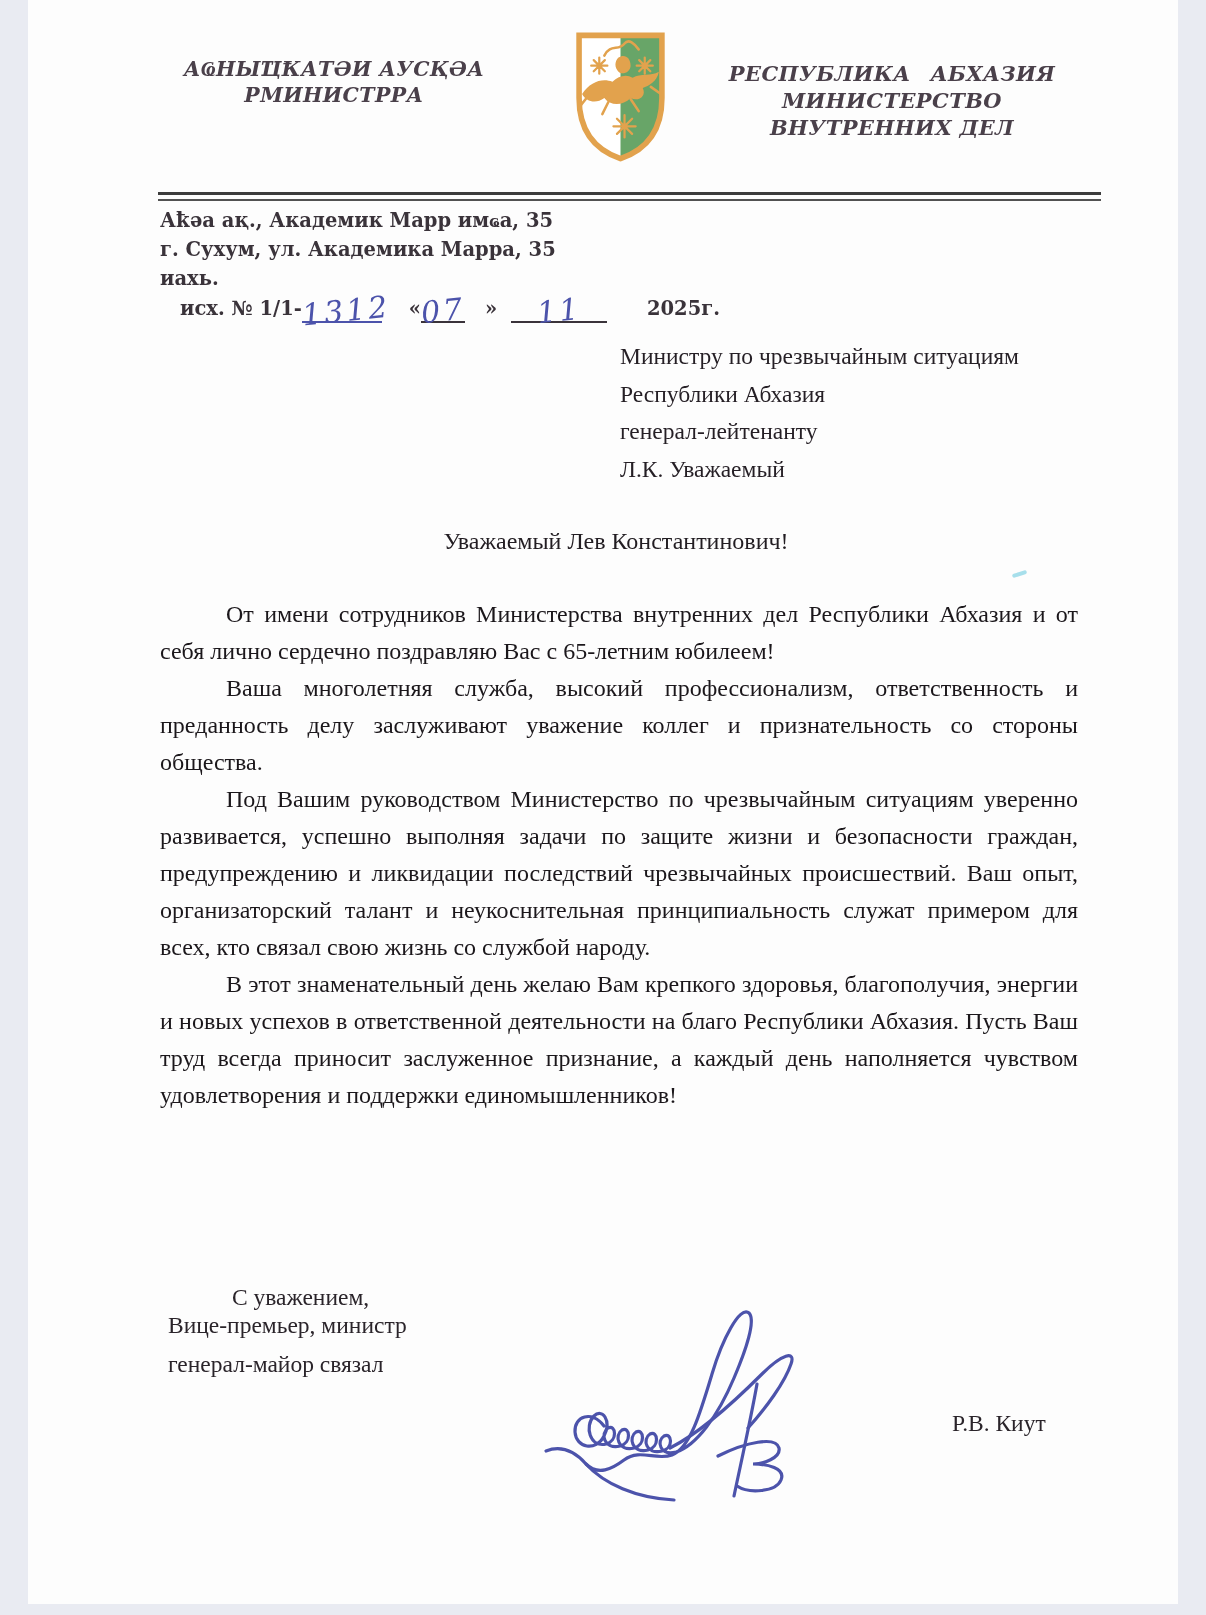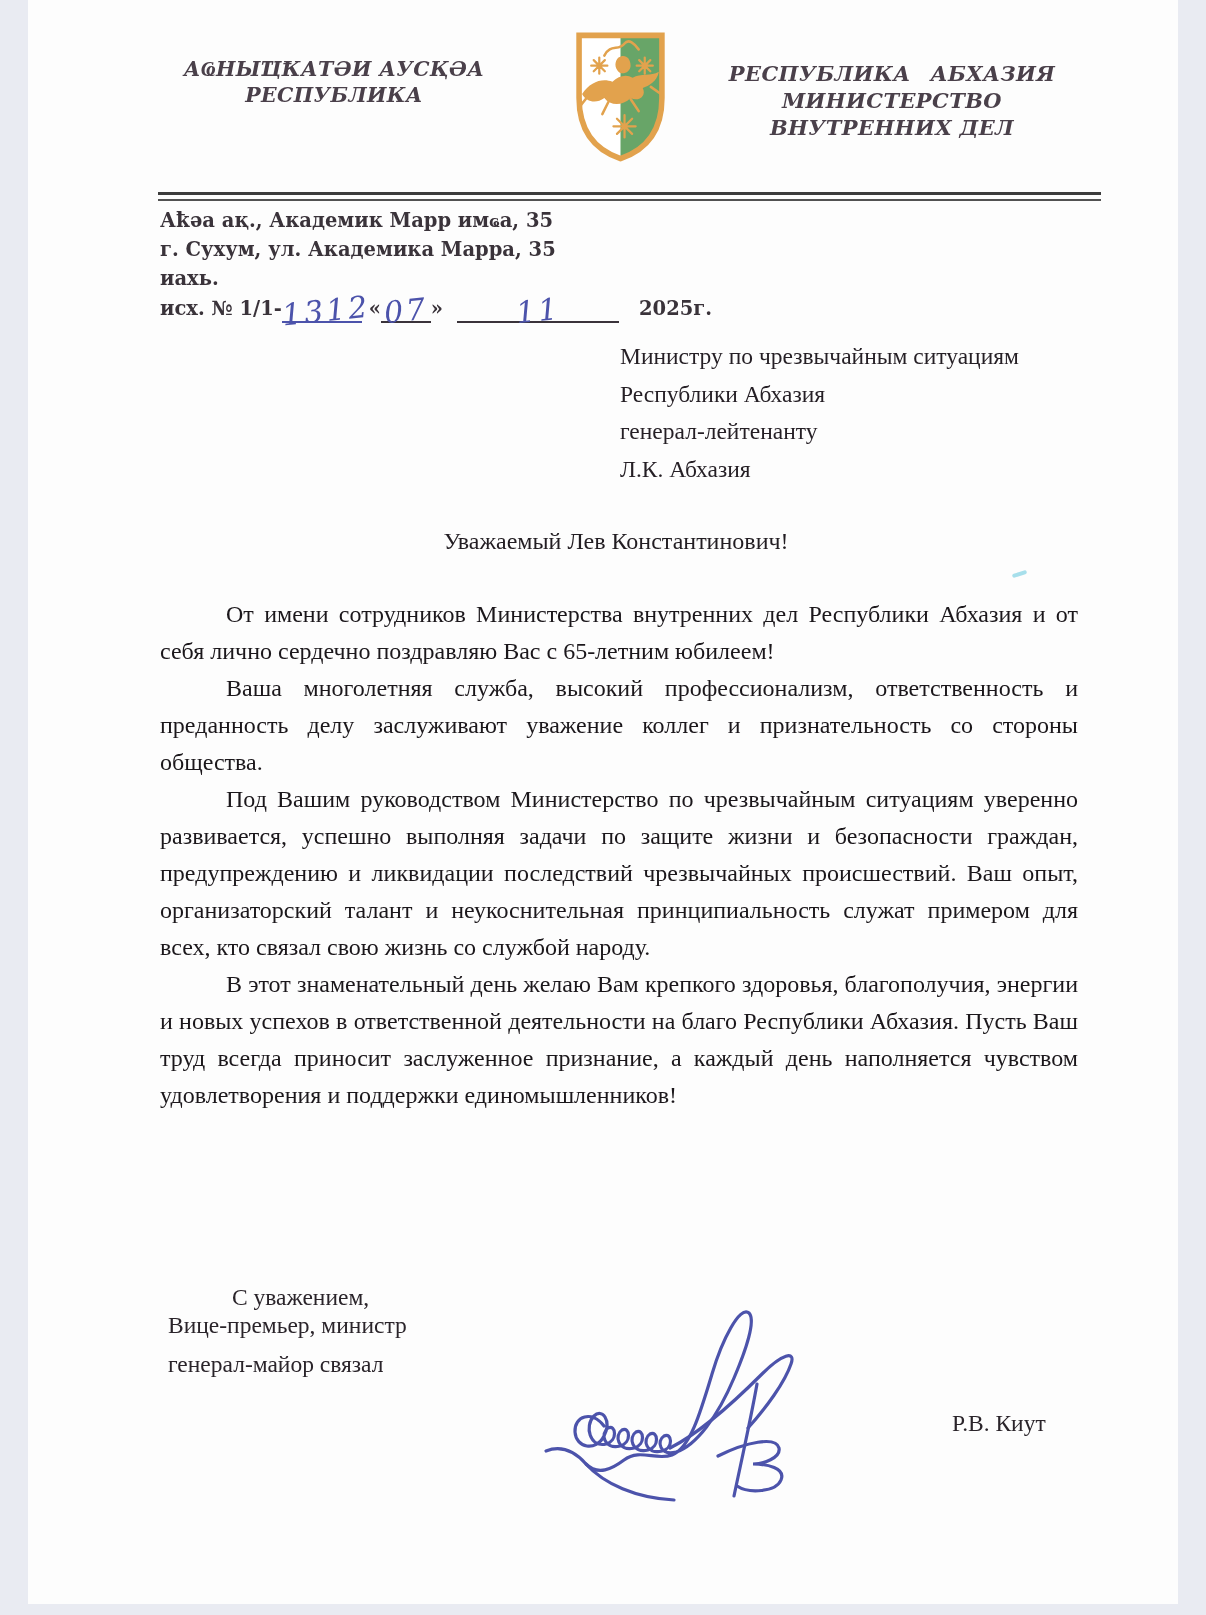--- a/index.html
+++ b/index.html
@@ -30,21 +30,21 @@
   .emblem-box{left:572px;top:31px;width:97px;height:132px;}
 
   .rule{left:158px;top:192px;width:943px;height:4px;
     border-top:3px solid var(--rule-color);border-bottom:2px solid #525252;}
 
   
   .address{left:160px;top:206px;width:560px;
     font-family:"DejaVu Serif","Liberation Serif",serif;font-weight:bold;
     font-size:19.5px;line-height:29px;color:var(--address-text);}
   .refrow{display:flex;align-items:flex-end;margin-top:1px;font-weight:bold;}
-  .refrow .lbl{white-space:pre;}
+  .refrow .lbl{white-space:pre;margin-left:20px;}
   .hw-slot{display:inline-block;text-align:center;line-height:0;}
   .hw{display:inline-block;font-family:"DejaVu Serif",serif;font-style:italic;font-weight:400;
     color:var(--ink-blue);font-size:30px;line-height:26px;letter-spacing:3px;
     transform:rotate(-6deg);position:relative;top:3px;}
   .u-blue{width:80px;border-bottom:2.5px solid var(--ink-blue);}
   .u-dark1{width:50px;border-bottom:2px solid var(--address-text);}
   .u-dark2{width:162px;border-bottom:2px solid var(--address-text);}
 
   
   .recipient{left:620px;top:338px;width:470px;font-size:23.5px;line-height:37.5px;color:#251f25;}
@@ -65,21 +65,21 @@
     transform:rotate(-18deg);border-radius:2px;}
 </style>
 </head>
 <body>
 
 <div class="stage">
   <div class="paper"></div>
 
   <div class="abs hdr-left">
     <div>АҨНЫҴҞАТӘИ АУСҚӘА</div>
-    <div>РЕСПУБЛИКА</div>
+    <div>РМИНИСТРРА</div>
   </div>
 
   <div class="abs emblem-box">
     <svg width="97" height="132" viewBox="0 0 96 130" xmlns="http://www.w3.org/2000/svg">
       <defs>
         <clipPath id="shieldClip">
             <path d="M7,4 H89 V66 Q89 112 48 126 Q7 112 7 66 Z"></path>
           </clipPath>
       </defs>
       <path d="M7,4 H89 V66 Q89 112 48 126 Q7 112 7 66 Z" style="fill:#ffffff"></path>
@@ -128,21 +128,21 @@
       <span class="lbl">»&nbsp;&nbsp;</span>
       <span class="hw-slot u-dark2"><span class="hw">11</span></span>
       <span class="lbl">&nbsp;&nbsp;&nbsp;<span>2025г.</span></span>
     </div>
   </div>
 
   <div class="abs recipient">
     <div>Министру по чрезвычайным ситуациям</div>
     <div>Республики Абхазия</div>
     <div>генерал-лейтенанту</div>
-    <div>Л.К. Абхазия</div>
+    <div>Л.К. Уважаемый</div>
   </div>
 
   <div class="abs salutation">Уважаемый Лев Константинович!</div>
 
   <div class="abs letter-body">
     <p>От имени сотрудников Министерства внутренних дел Республики Абхазия и от себя лично сердечно поздравляю Вас с 65-летним юбилеем!</p>
     <p>Ваша многолетняя служба, высокий профессионализм, ответственность и преданность делу заслуживают уважение коллег и признательность со стороны общества.</p>
     <p>Под Вашим руководством Министерство по чрезвычайным ситуациям уверенно развивается, успешно выполняя задачи по защите жизни и безопасности граждан, предупреждению и ликвидации последствий чрезвычайных происшествий. Ваш опыт, организаторский талант и неукоснительная принципиальность служат примером для всех, кто связал свою жизнь со службой народу.</p>
     <p>В этот знаменательный день желаю Вам крепкого здоровья, благополучия, энергии и новых успехов в ответственной деятельности на благо Республики Абхазия. Пусть Ваш труд всегда приносит заслуженное признание, а каждый день наполняется чувством удовлетворения и поддержки единомышленников!</p>
   </div>

